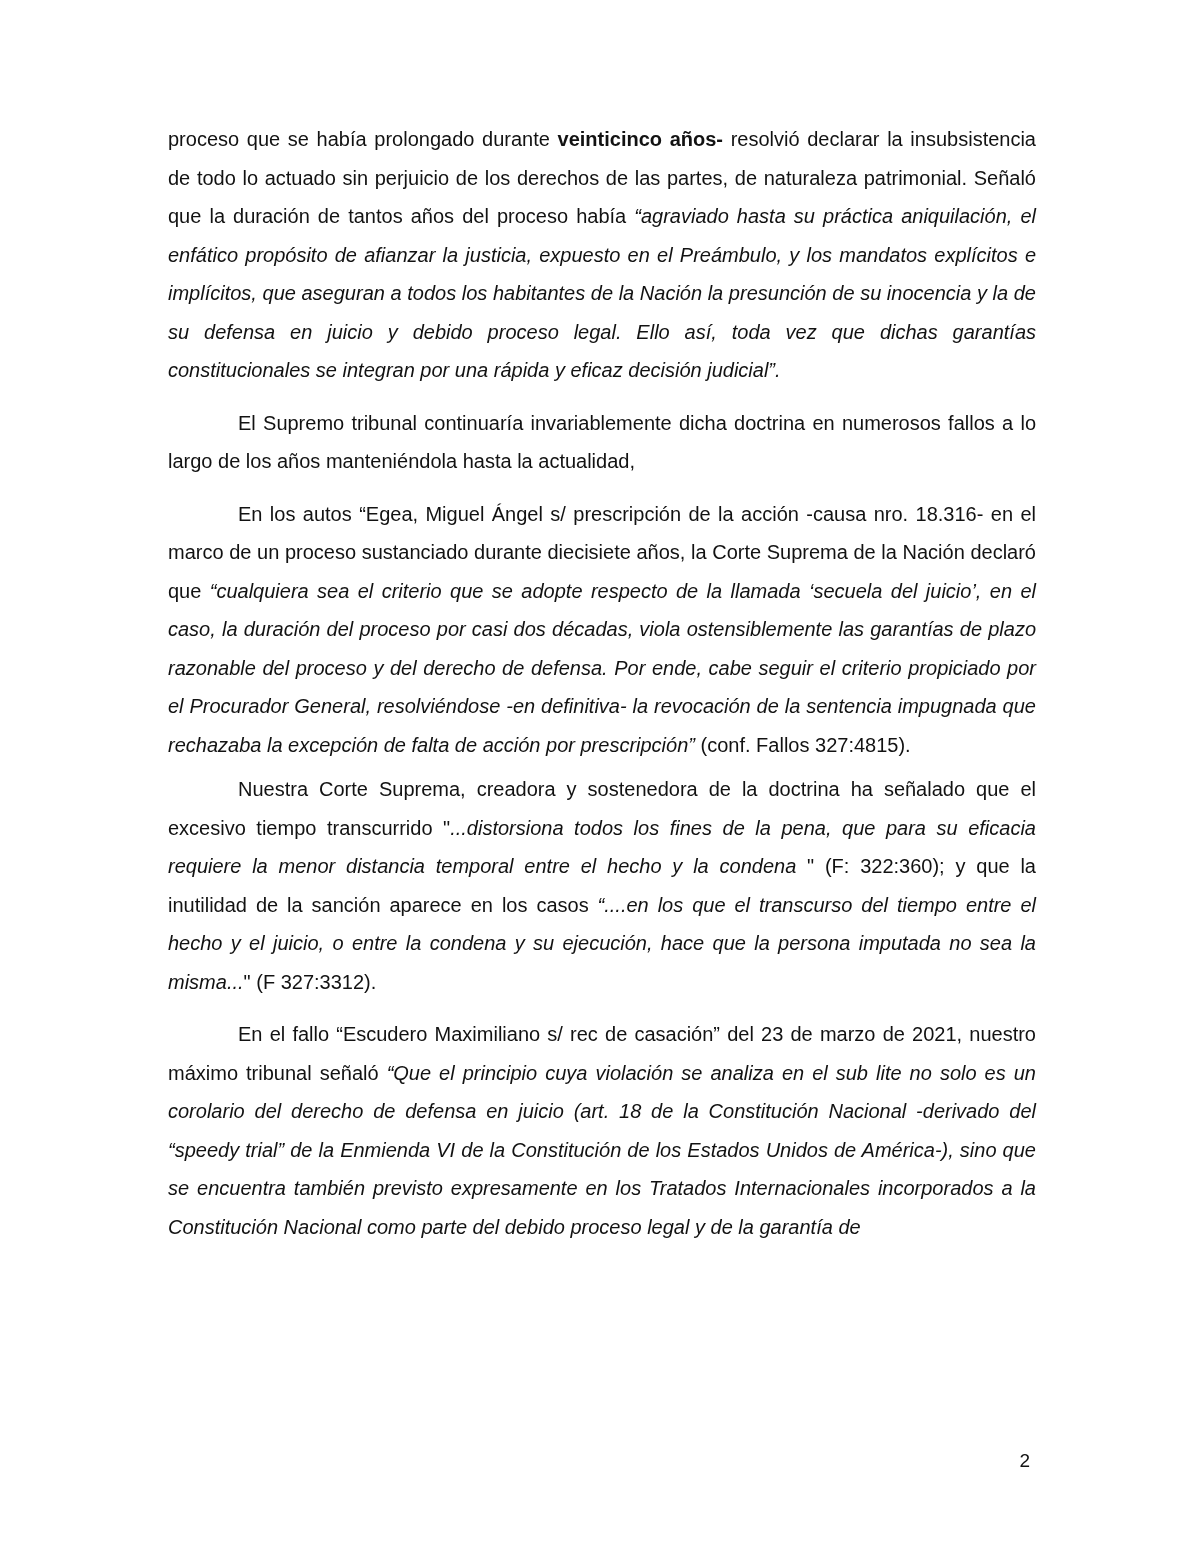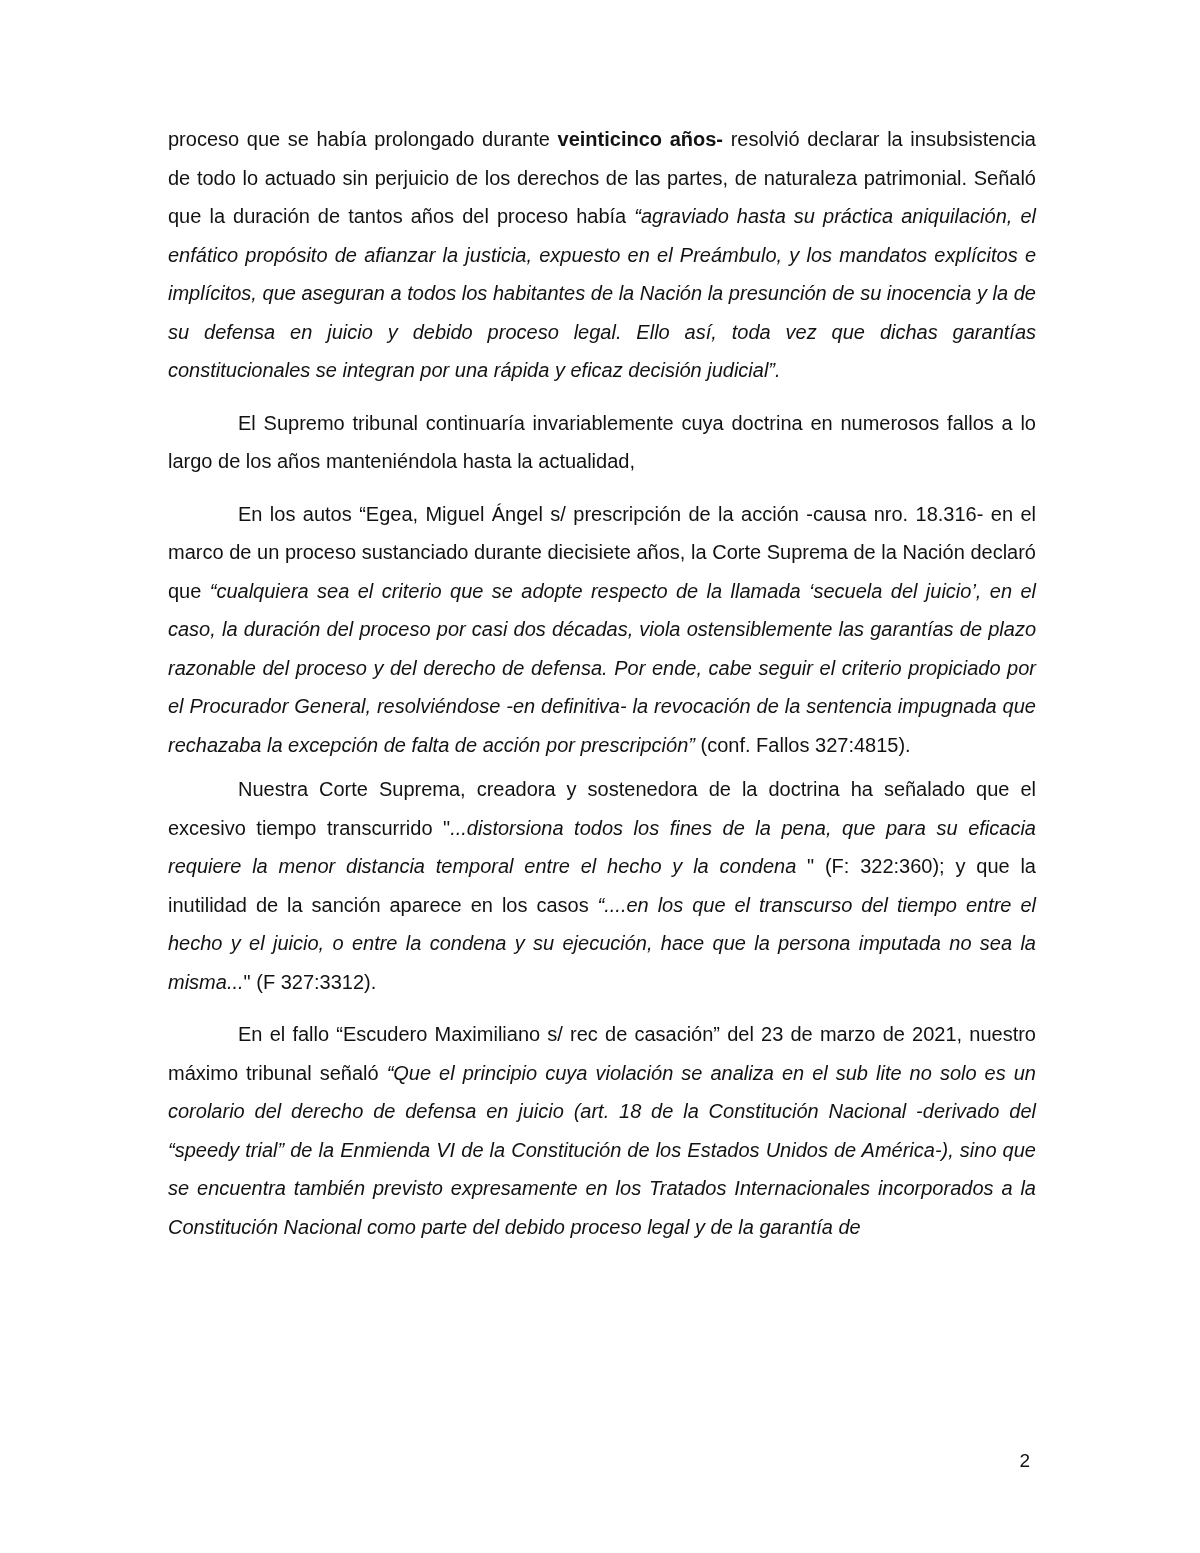--- a/index.html
+++ b/index.html
@@ -45,19 +45,19 @@
     color: #121212;
   }
 </style>
 </head>
 <body>
 
 <div class="page">
   <div class="doc-body">
 
   <p class="para"><span class="run-normal">proceso que se había prolongado durante </span><span class="run-bold">veinticinco años-</span><span class="run-normal"> resolvió declarar la insubsistencia de todo lo actuado sin perjuicio de los derechos de las partes, de naturaleza patrimonial. Señaló que la duración de tantos años del proceso había </span><span class="run-italic">“agraviado hasta su práctica aniquilación, el enfático propósito de afianzar la justicia, expuesto en el Preámbulo, y los mandatos explícitos e implícitos, que aseguran a todos los habitantes de la Nación la presunción de su inocencia y la de su defensa en juicio y debido proceso legal. Ello así, toda vez que dichas garantías constitucionales se integran por una rápida y eficaz decisión judicial”.</span></p>
-      <p class="para indent"><span class="run-normal">El Supremo tribunal continuaría invariablemente cuya doctrina en numerosos fallos a lo largo de los años manteniéndola hasta la actualidad,</span></p>
+      <p class="para indent"><span class="run-normal">El Supremo tribunal continuaría invariablemente dicha doctrina en numerosos fallos a lo largo de los años manteniéndola hasta la actualidad,</span></p>
       <p class="para indent"><span class="run-normal">En los autos “Egea, Miguel Ángel s/ prescripción de la acción -causa nro. 18.316- en el marco de un proceso sustanciado durante diecisiete años, la Corte Suprema de la Nación declaró que </span><span class="run-italic">“cualquiera sea el criterio que se adopte respecto de la llamada ‘secuela del juicio’, en el caso, la duración del proceso por casi dos décadas, viola ostensiblemente las garantías de plazo razonable del proceso y del derecho de defensa. Por ende, cabe seguir el criterio propiciado por el Procurador General, resolviéndose -en definitiva- la revocación de la sentencia impugnada que rechazaba la excepción de falta de acción por prescripción” </span><span class="run-normal">(conf. Fallos 327:4815).</span></p>
       <p class="para indent tight"><span class="run-normal">Nuestra Corte Suprema, creadora y sostenedora de la doctrina ha señalado que el excesivo tiempo transcurrido "</span><span class="run-italic">...distorsiona todos los fines de la pena, que para su eficacia requiere la menor distancia temporal entre el hecho y la condena </span><span class="run-normal">" (F: 322:360); y que la inutilidad de la sanción aparece en los casos </span><span class="run-italic">“....en los que el transcurso del tiempo entre el hecho y el juicio, o entre la condena y su ejecución, hace que la persona imputada no sea la misma...</span><span class="run-normal">" (F 327:3312).</span></p>
       <p class="para indent"><span class="run-normal">En el fallo “Escudero Maximiliano s/ rec de casación” del 23 de marzo de 2021, nuestro máximo tribunal señaló </span><span class="run-italic">“Que el principio cuya violación se analiza en el sub lite no solo es un corolario del derecho de defensa en juicio (art. 18 de la Constitución Nacional -derivado del “speedy trial” de la Enmienda VI de la Constitución de los Estados Unidos de América-), sino que se encuentra también previsto expresamente en los Tratados Internacionales incorporados a la Constitución Nacional como parte del debido proceso legal y de la garantía de</span></p>
     </div>
   <div class="page-number">2</div>
 </div>
 
 </body></html>

